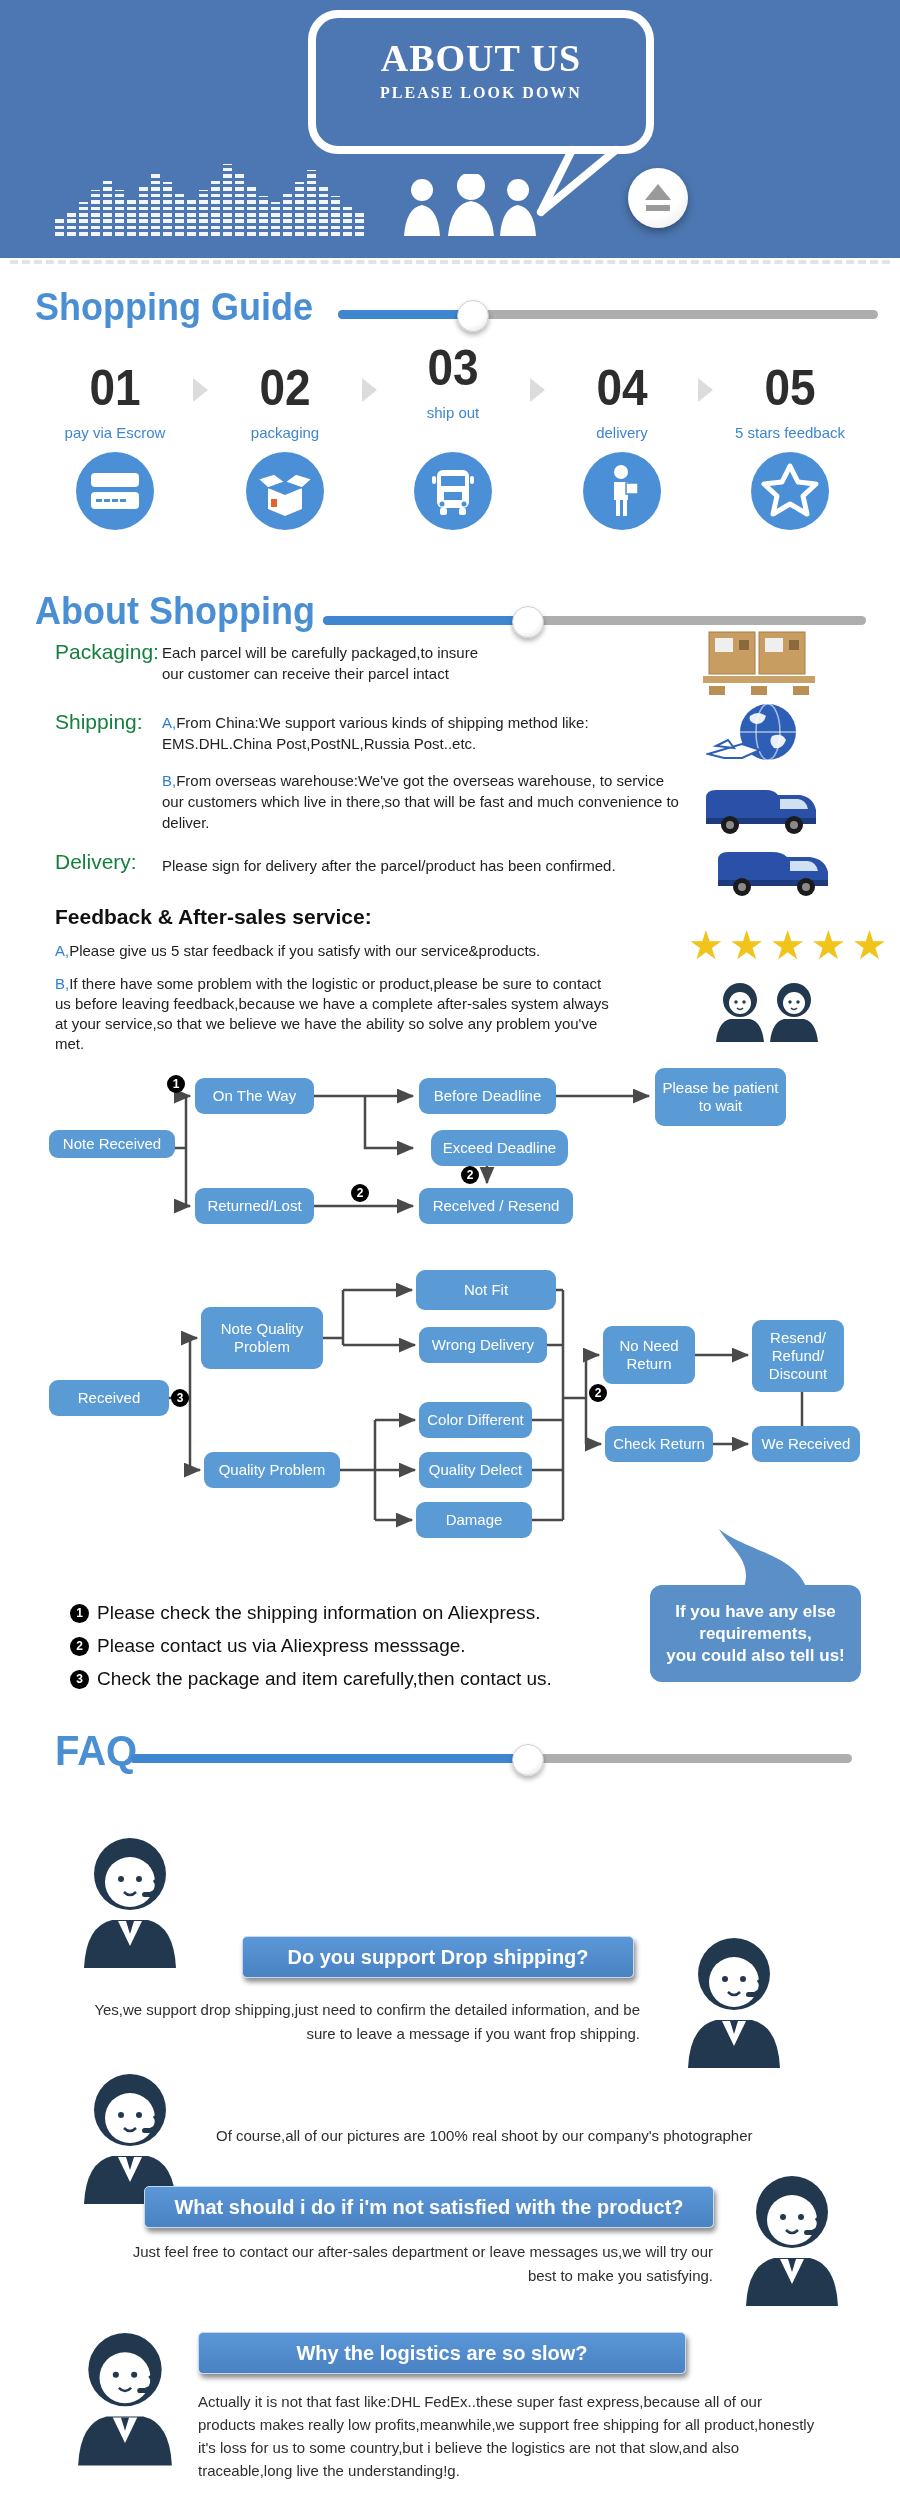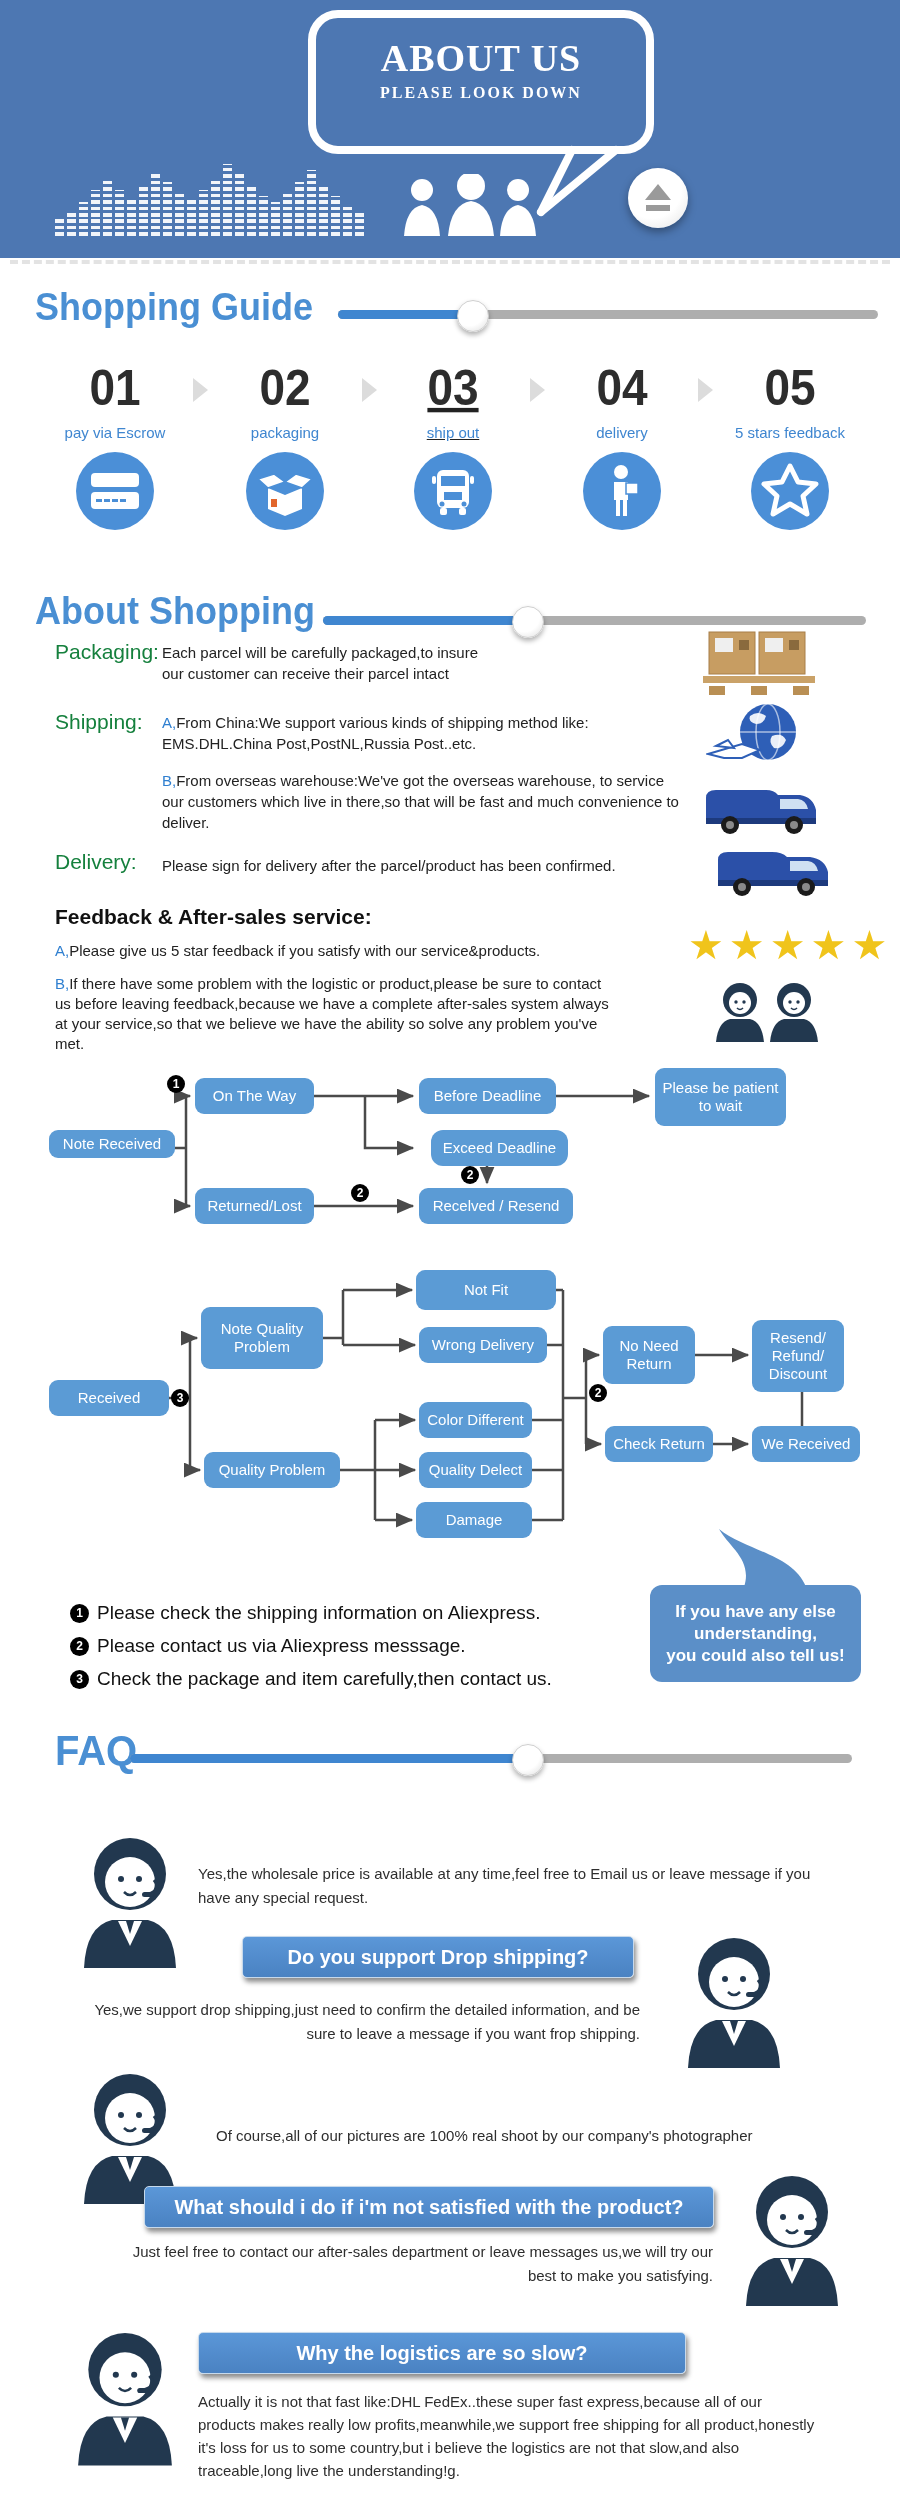--- a/index.html
+++ b/index.html
@@ -142,21 +142,21 @@
   <div class="knob" style="left:457px;top:300px;"></div>
 
   <div class="step" style="left:45px;top:360px;">
     <div class="num">01</div>
     <div class="lbl">pay via Escrow</div>
   </div>
   <div class="step" style="left:215px;top:360px;">
     <div class="num">02</div>
     <div class="lbl">packaging</div>
   </div>
-  <div class="step" style="left:383px;top:360px;text-decoration:underline;">
+  <div class="step" style="left:383px;top:340px;">
     <div class="num">03</div>
     <div class="lbl">ship out</div>
   </div>
   <div class="step" style="left:552px;top:360px;">
     <div class="num">04</div>
     <div class="lbl">delivery</div>
   </div>
   <div class="step" style="left:720px;top:360px;">
     <div class="num">05</div>
     <div class="lbl">5 stars feedback</div>
@@ -364,21 +364,21 @@
   <div class="fbox" style="left:416px;top:1502px;width:116px;height:36px;">Damage</div>
   <div class="fbox" style="left:603px;top:1326px;width:92px;height:58px;">No Need Return</div>
   <div class="fbox" style="left:605px;top:1426px;width:108px;height:36px;">Check Return</div>
   <div class="fbox" style="left:752px;top:1320px;width:92px;height:72px;">Resend/ Refund/ Discount</div>
   <div class="fbox" style="left:752px;top:1426px;width:108px;height:36px;">We Received</div>
   <div class="badge" style="left:171px;top:1389px;">3</div>
   <div class="badge" style="left:589px;top:1384px;">2</div>
 
   <div class="callout">
     <div>If you have any else</div>
-    <div>understanding,</div>
+    <div>requirements,</div>
     <div>you could also tell us!</div>
   </div>
 
   <div class="note-row" style="left:70px;top:1602px;">
     <span class="badge">1</span>
     <span>Please check the shipping information on Aliexpress.</span>
   </div>
   <div class="note-row" style="left:70px;top:1635px;">
     <span class="badge">2</span>
     <span>Please contact us via Aliexpress messsage.</span>
@@ -399,21 +399,20 @@
     <polygon points="40,99 64,99 52,124" fill="#fff"></polygon>
     <polygon points="48,99 56,99 52,112" fill="#22384f"></polygon>
     <circle cx="52" cy="52" r="36" fill="#22384f"></circle>
     <circle cx="52" cy="60" r="25" fill="#fff"></circle>
     <circle cx="43" cy="57" r="3" fill="#22384f"></circle>
       <circle cx="61" cy="57" r="3" fill="#22384f"></circle>
     <path d="M46,70 Q52,76 58,70" stroke="#22384f" stroke-width="2.5" fill="none"></path>
     <path d="M76,58 Q84,68 70,72" stroke="#22384f" stroke-width="3" fill="none"></path>
     <rect x="64" y="70" width="12" height="5" rx="2.5" fill="#22384f"></rect>
   </svg>
-  <div class="ans" style="left:198px;top:1862px;width:618px;">Yes,the wholesale price is available at any time,feel free to Email us or leave message if you have any special request.</div>
 
   <div class="qbox" style="left:242px;top:1936px;width:390px;height:40px;">Do you support Drop shipping?</div>
   <svg class="abs" style="left:682px;top:1922px;" width="104" height="146" viewBox="0 0 104 146">
     <path d="M6,146 Q8,104 34,98 L70,98 Q96,104 98,146 Z" fill="#22384f"></path>
     <polygon points="40,99 64,99 52,124" fill="#fff"></polygon>
     <polygon points="48,99 56,99 52,112" fill="#22384f"></polygon>
     <circle cx="52" cy="52" r="36" fill="#22384f"></circle>
     <circle cx="52" cy="60" r="25" fill="#fff"></circle>
     <circle cx="43" cy="57" r="3" fill="#22384f"></circle>
       <circle cx="61" cy="57" r="3" fill="#22384f"></circle>

